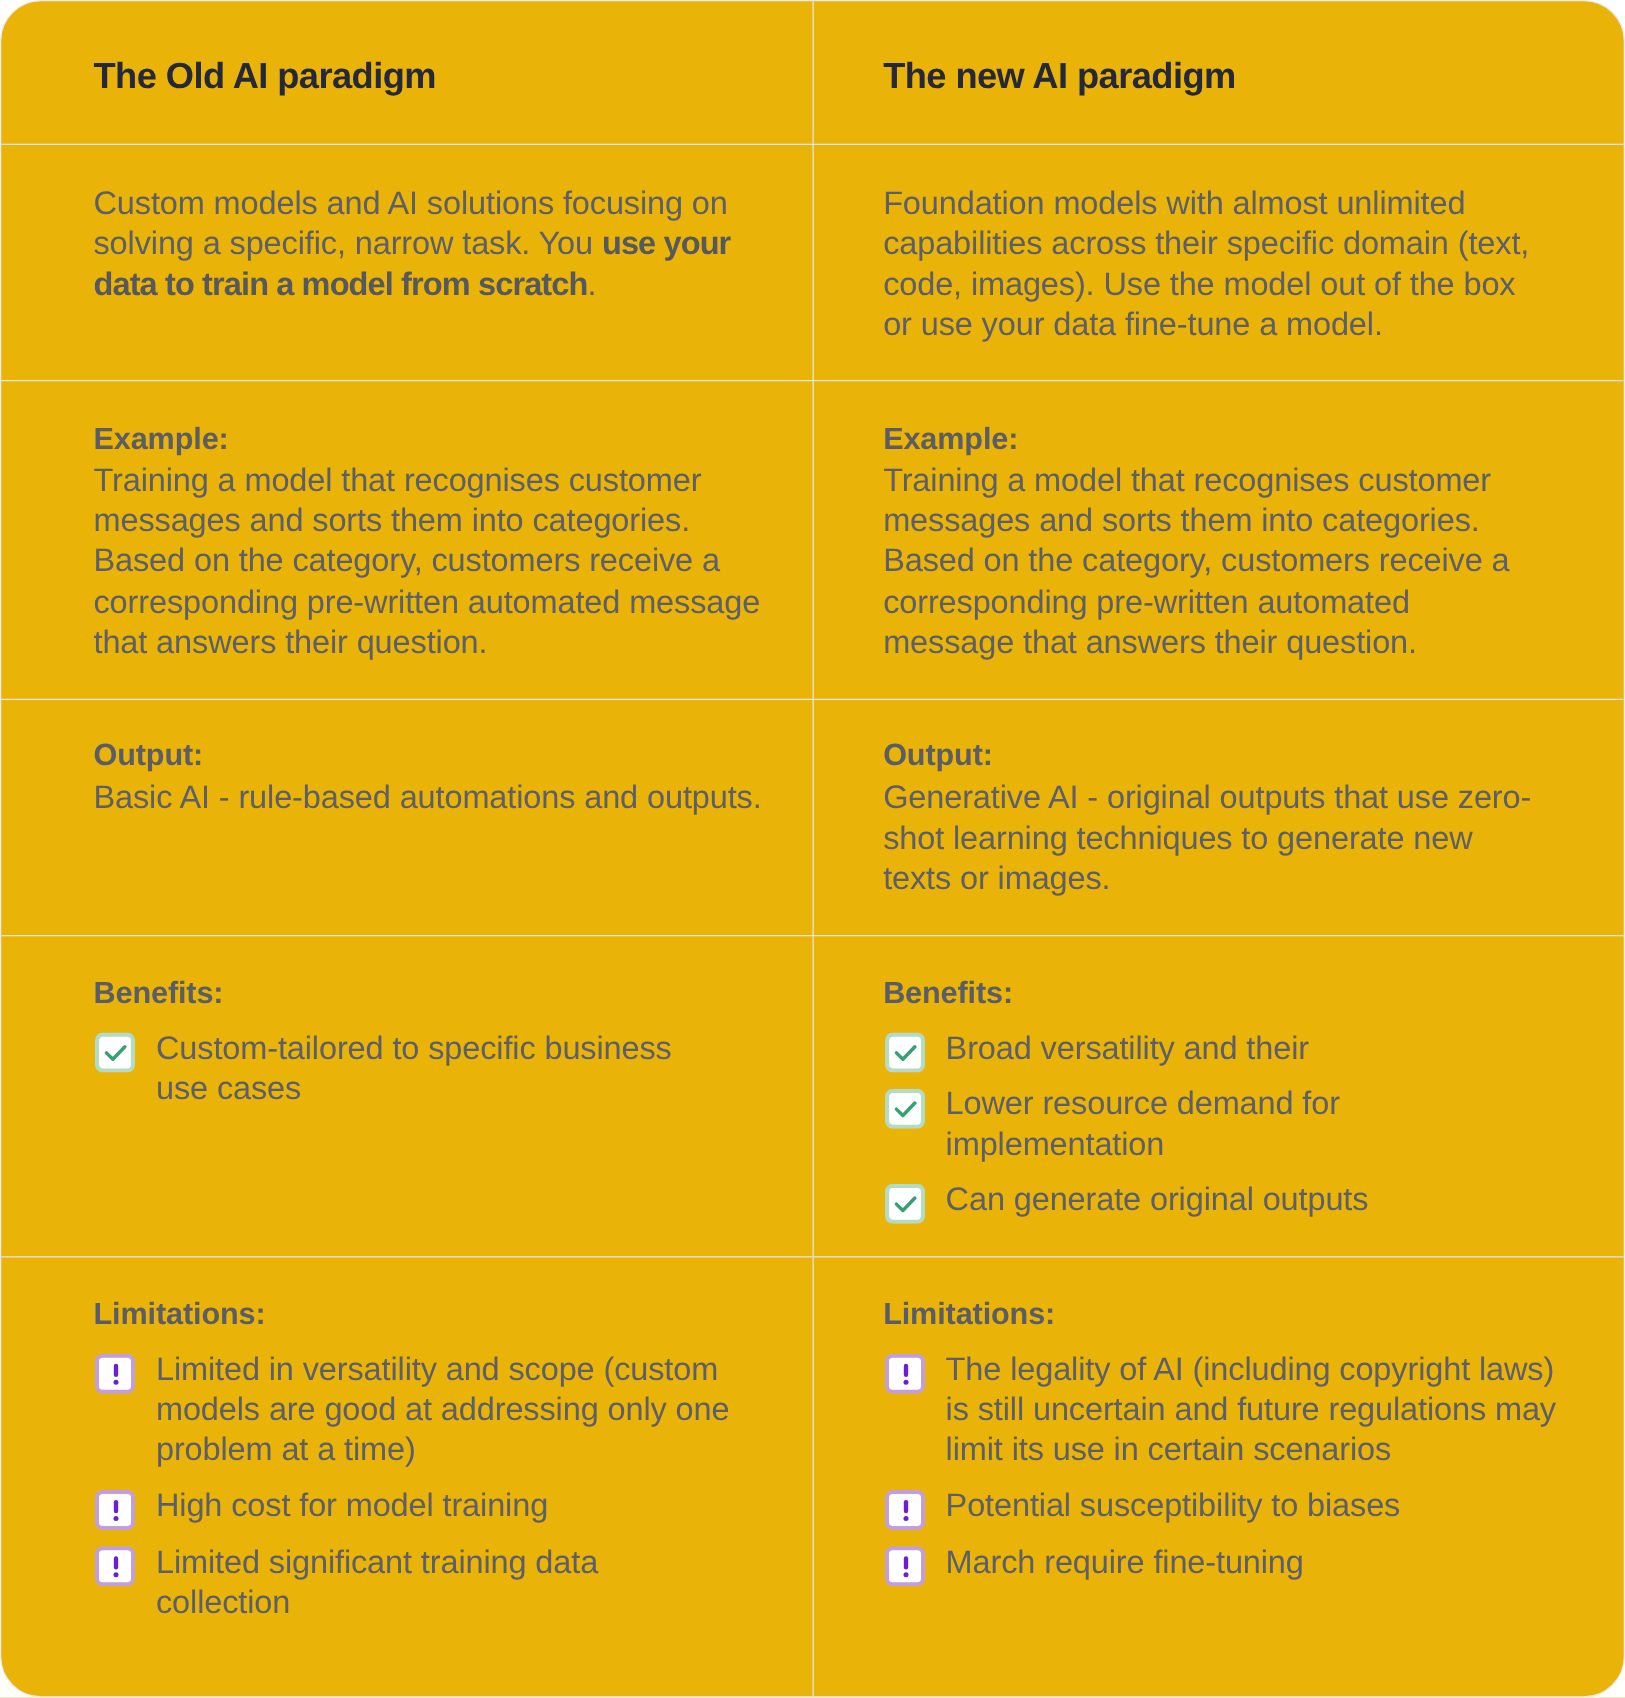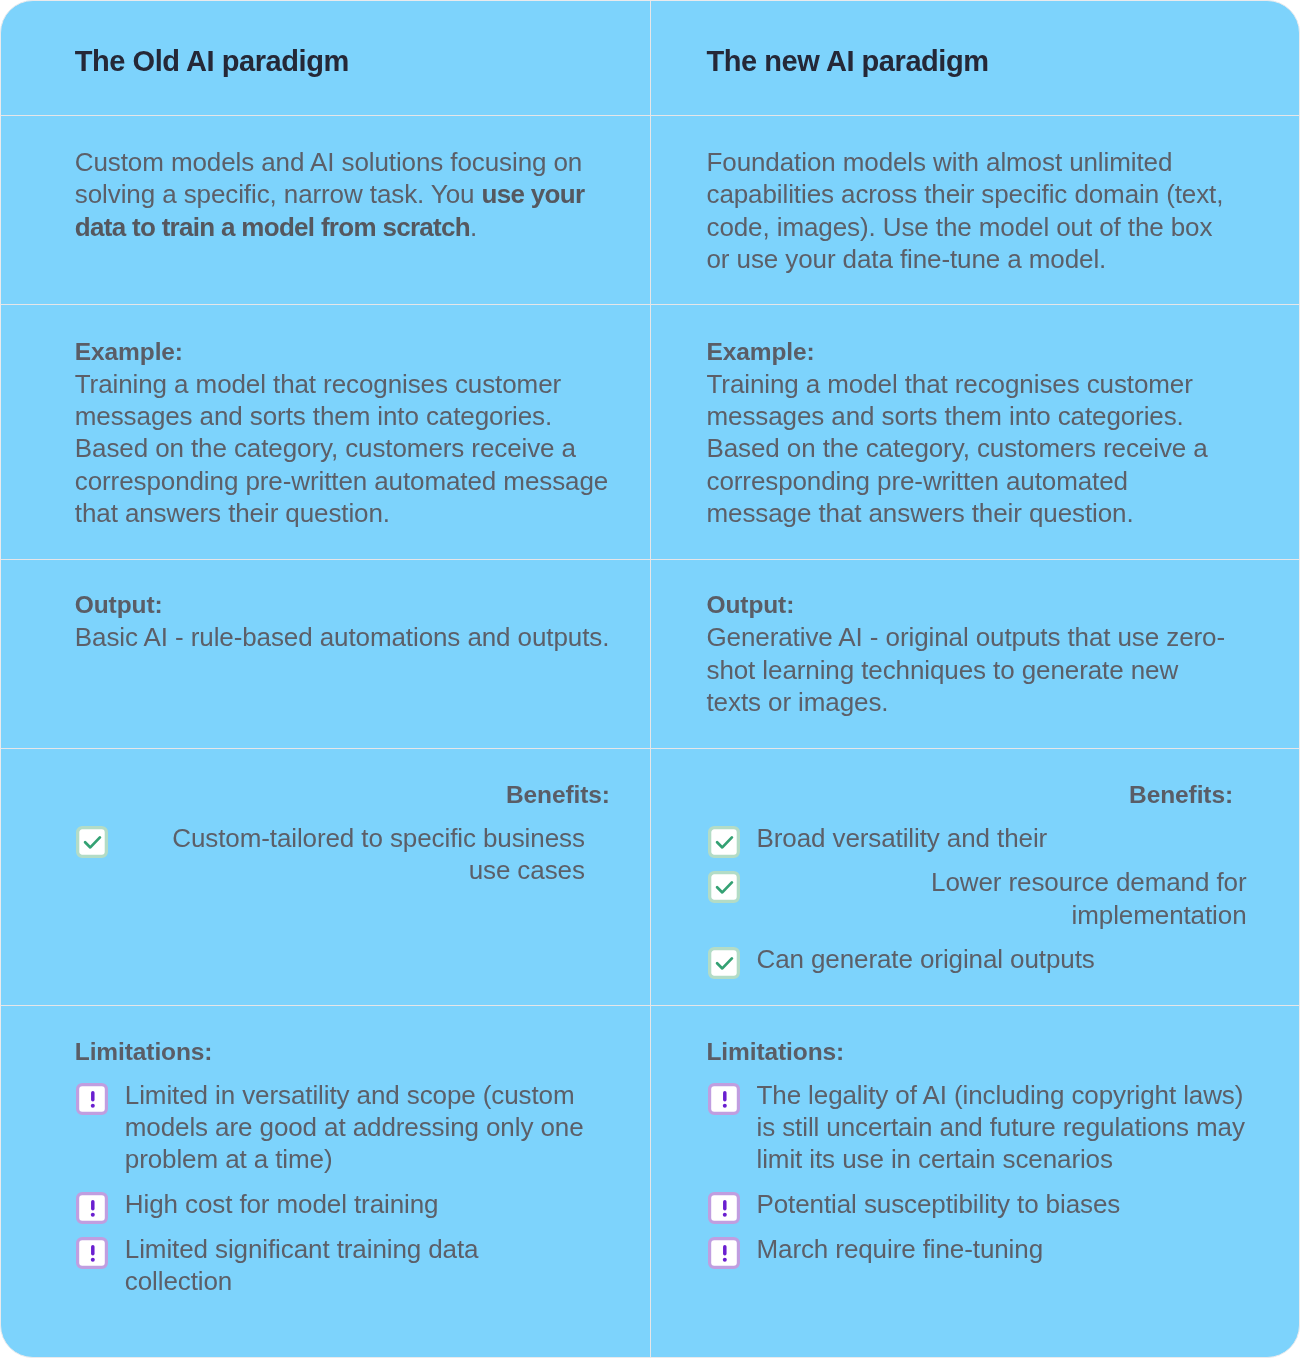--- a/index.html
+++ b/index.html
@@ -7,34 +7,34 @@
   body {
     width:1300px; height:1358px;
     font-family:"Liberation Sans", sans-serif;
     -webkit-font-smoothing: antialiased;
   }
   .table {
     position:absolute; left:0; top:0; width:1300px; height:1358px;
     border:1px solid #eaeaec;
     border-radius:33px;
     overflow:hidden;
-    background:#7dd3fc;
+    background:#eab308;
   }
   .row { display:flex; border-bottom:1px solid #e6e6e8; }
   .row:last-child { border-bottom:none; }
   .cell { position:relative; }
   .cell.left  { flex:0 0 650px; width:650px; padding-left:73.8px; padding-right:40.2px; border-right:1px solid #e6e6e8; }
   .cell.right { flex:0 0 648px; width:648px; padding-left:55.5px; padding-right:66px; }
 
   .r-head { height:115px; }
   .r-head .cell { padding-top:43.5px; }
   .r-1 { height:189px; } .r-1 .cell { padding-top:30px; }
   .r-2 { height:255px; } .r-2 .cell { padding-top:30.5px; }
   .r-3 { height:189px; } .r-3 .cell { padding-top:29px; }
-  .r-4 { height:257px; } .r-4 .cell { padding-top:30px;text-align:right; }
+  .r-4 { height:257px; } .r-4 .cell { padding-top:30px; }
   .r-5 { height:352px; } .r-5 .cell { padding-top:30px; }
 
   h2 { margin:0; font-size:29px; font-weight:700; color:#252837;
        letter-spacing:-0.45px; line-height:32px; }
 
   p.body { margin:0; font-size:26px; line-height:32.3px; color:#5c5f68;
            letter-spacing:-0.10px; font-weight:400; }
   p.body b { font-weight:700; color:#55585f; letter-spacing:-0.70px; }
   .label { display:block; font-size:24.5px; font-weight:700; color:#5a5d66;
            line-height:32.3px; letter-spacing:-0.1px; }

